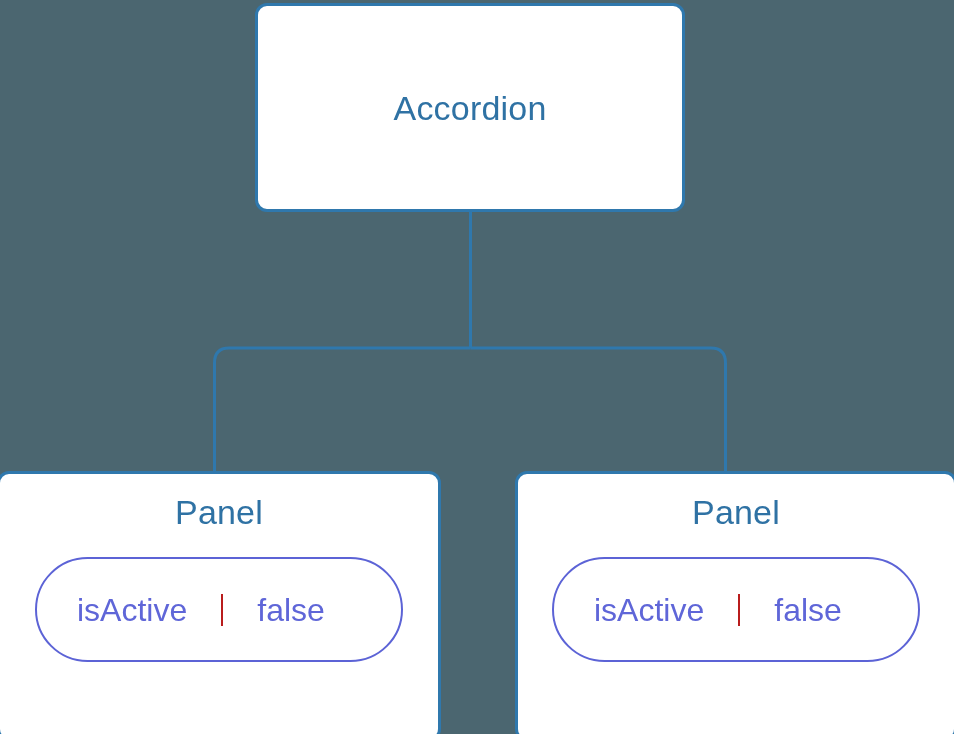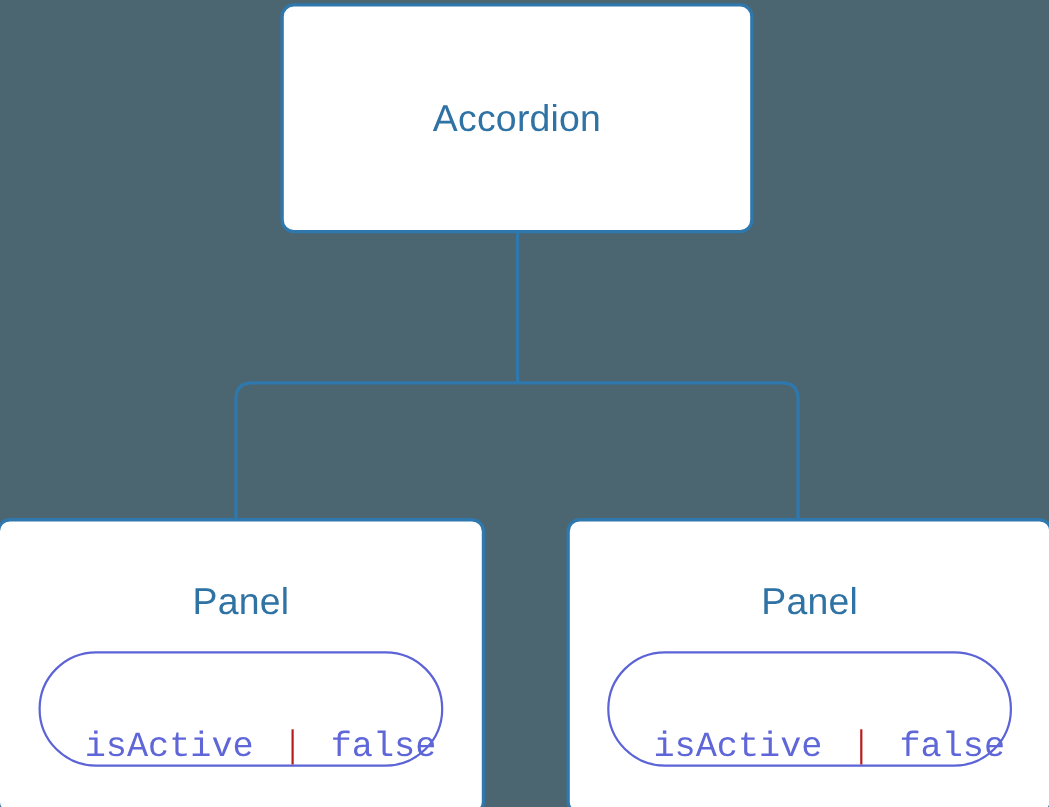--- a/index.html
+++ b/index.html
@@ -62,43 +62,42 @@
     border-radius: 12px;
   }
 
   
   .panel-node {
     top: 471px;
     height: 270px;
     justify-content: flex-start;
   }
   .panel-node .node-title {
-    margin-top: 56px;
+    margin-top: 21px;
   }
 
   #node-panel-0 {
     left: -3px;
     width: 444px;
   }
   #node-panel-1 {
     left: 515px;
     width: 442px;
   }
 
   
   .state-pill {
     margin-top: 28px;
     height: 105px;
     border: 2px solid #5c63d6;
     border-radius: 53px;
     box-sizing: border-box;
     display: flex;
-    align-items: flex-end;
+    align-items: center;
     background: #ffffff;
-    font-family: Liberation Mono, monospace;
   }
 
   .pill-key,
   .pill-value {
     display: flex;
     align-items: center;
     justify-content: center;
     color: #5f66d8;
     font-size: 32px;
     line-height: 1;

